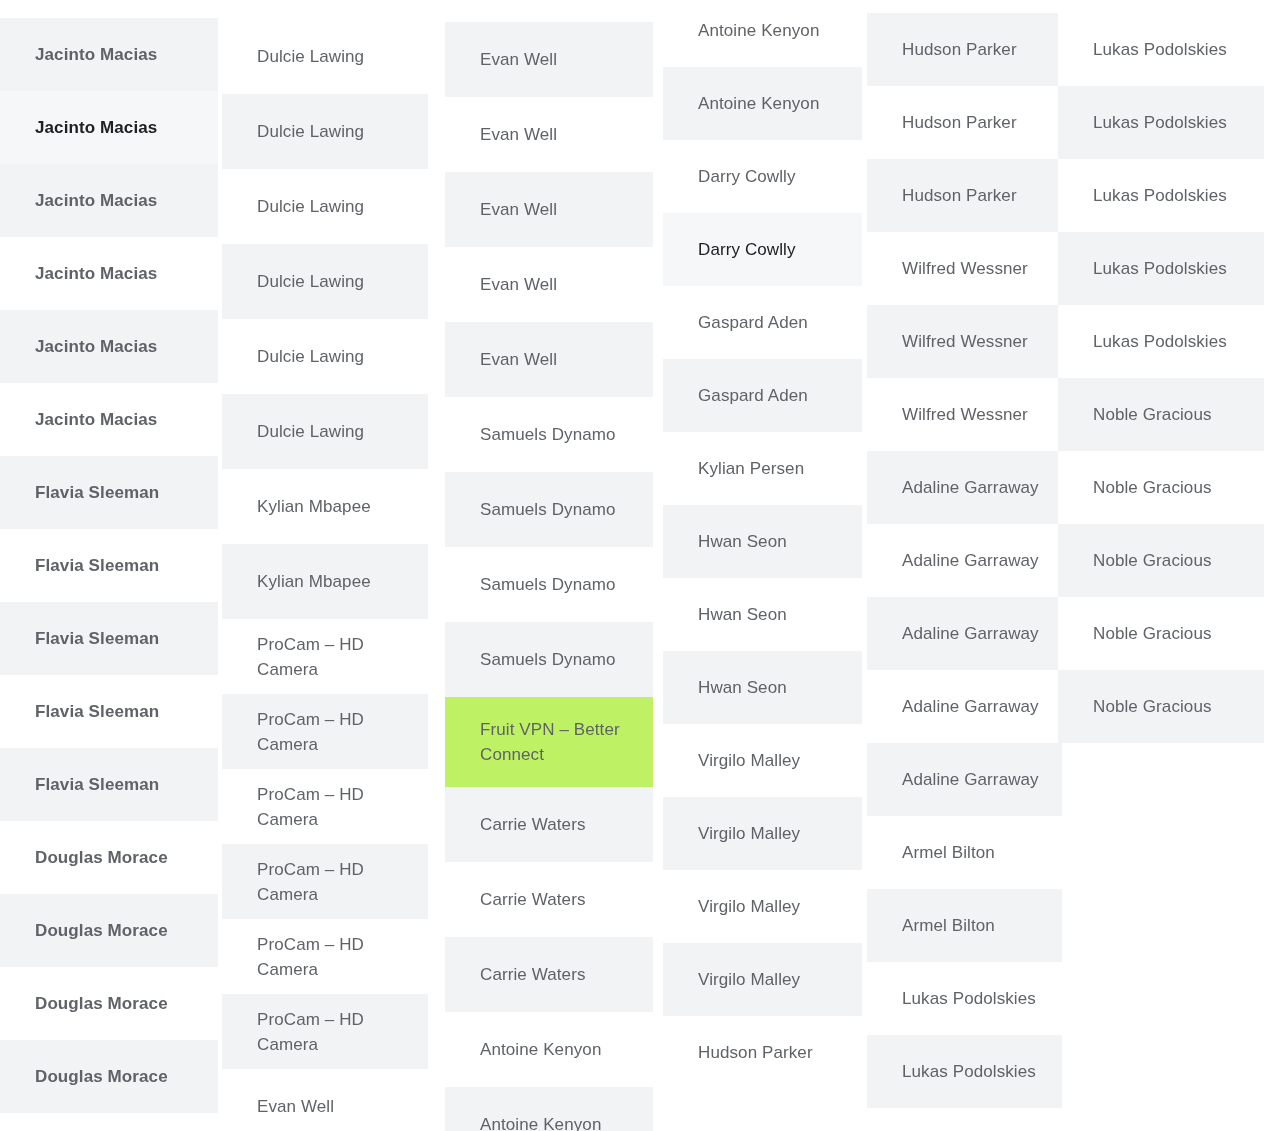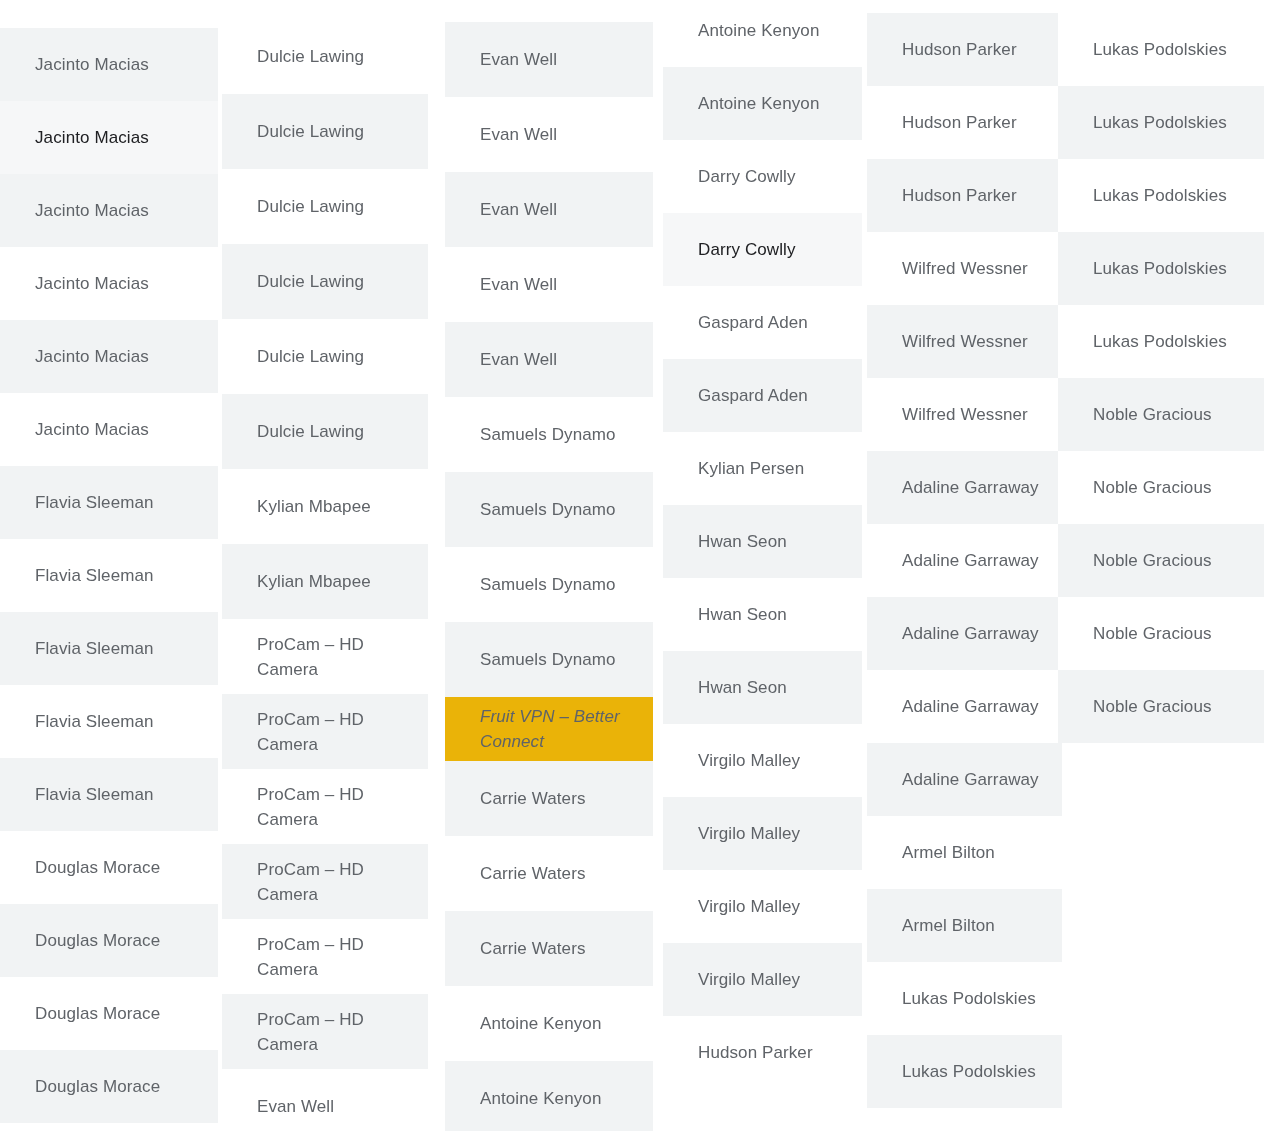--- a/index.html
+++ b/index.html
@@ -46,21 +46,21 @@
   }
   .cell .label {
     display: block;
     overflow: hidden;
   }
 </style>
 </head>
 <body>
 
 <div id="board" style="background: rgb(255, 255, 255);">
-    <div class="column" style="left: 0px; width: 218px; top: 28px;">
+    <div class="column" style="left: 0px; width: 218px; top: 18px; font-weight: bold;">
       <div class="cell alt" style="height: 73px; background: rgb(241, 243, 244);">
         <span class="label">Jacinto Macias</span>
       </div>
       <div class="cell hover" style="height: 73px; background: rgb(246, 247, 248); color: rgb(32, 33, 36);">
         <span class="label">Jacinto Macias</span>
       </div>
       <div class="cell alt" style="height: 73px; background: rgb(241, 243, 244);">
         <span class="label">Jacinto Macias</span>
       </div>
       <div class="cell" style="height: 73px; background: rgb(255, 255, 255);">
@@ -168,21 +168,21 @@
       </div>
       <div class="cell alt" style="height: 75px; background: rgb(241, 243, 244);">
         <span class="label">Samuels Dynamo</span>
       </div>
       <div class="cell" style="height: 75px; background: rgb(255, 255, 255);">
         <span class="label">Samuels Dynamo</span>
       </div>
       <div class="cell alt" style="height: 75px; background: rgb(241, 243, 244);">
         <span class="label">Samuels Dynamo</span>
       </div>
-      <div class="cell" style="height: 64px; background: #eab308; font-style: italic;">
+      <div class="cell" style="height: 90px; background: #bef264;">
         <span class="label">Fruit VPN – Better Connect</span>
       </div>
       <div class="cell alt" style="height: 75px; background: rgb(241, 243, 244);">
         <span class="label">Carrie Waters</span>
       </div>
       <div class="cell" style="height: 75px; background: rgb(255, 255, 255);">
         <span class="label">Carrie Waters</span>
       </div>
       <div class="cell alt" style="height: 75px; background: rgb(241, 243, 244);">
         <span class="label">Carrie Waters</span>

